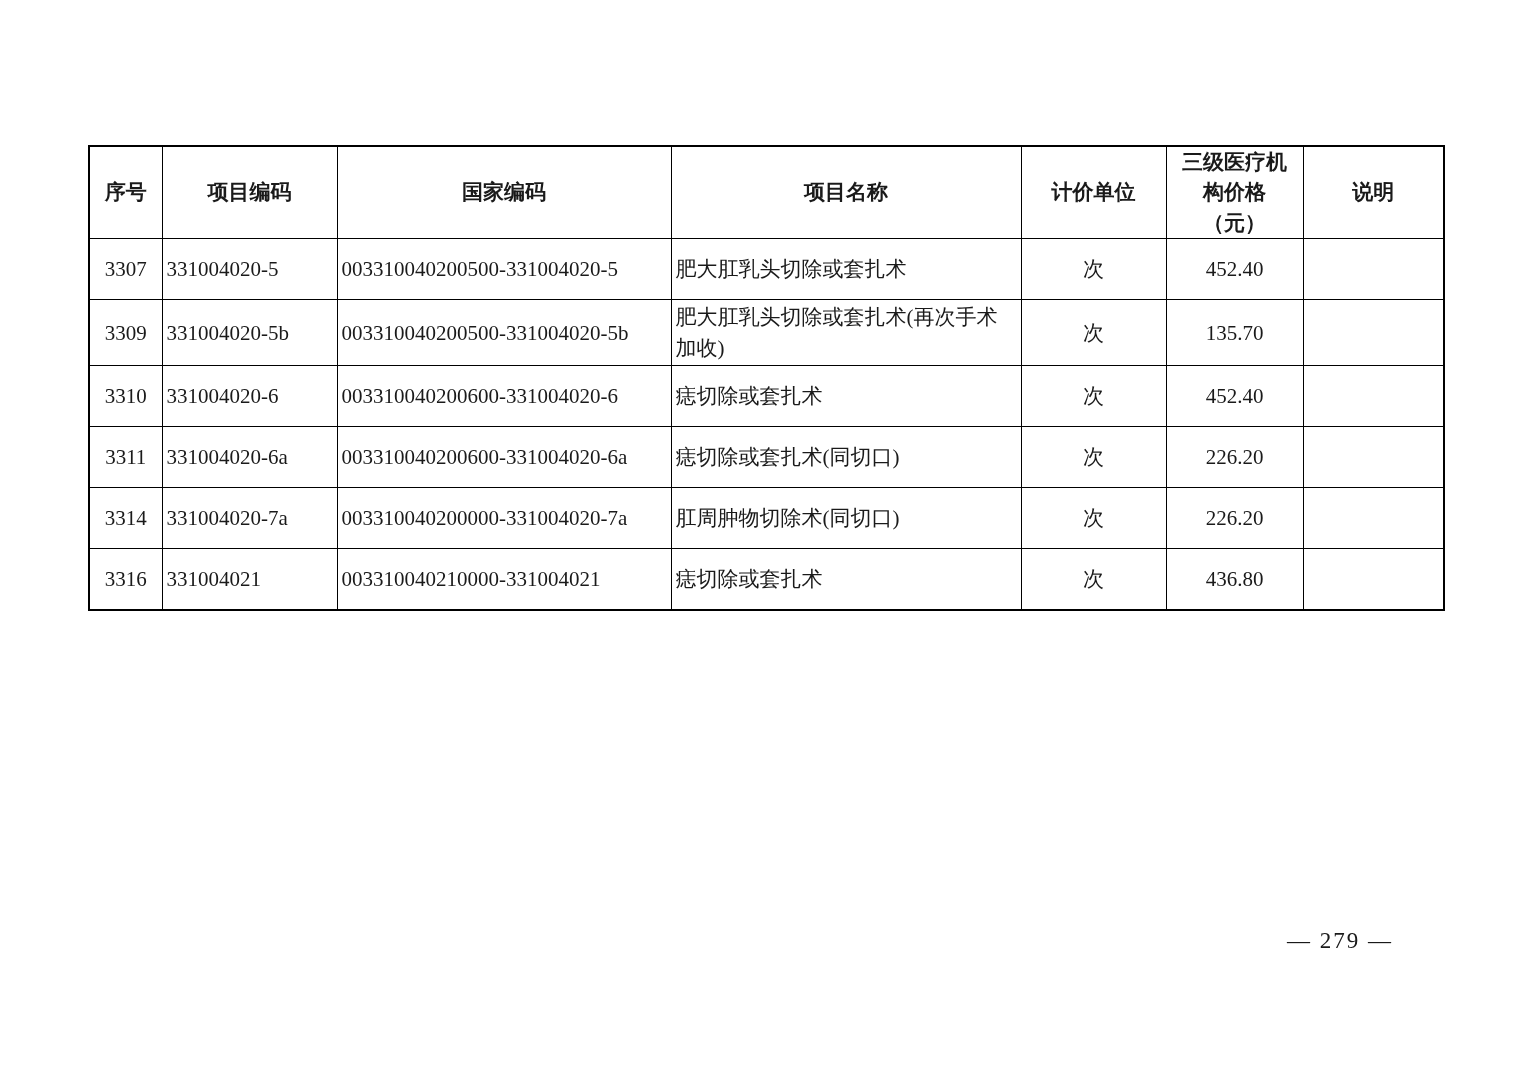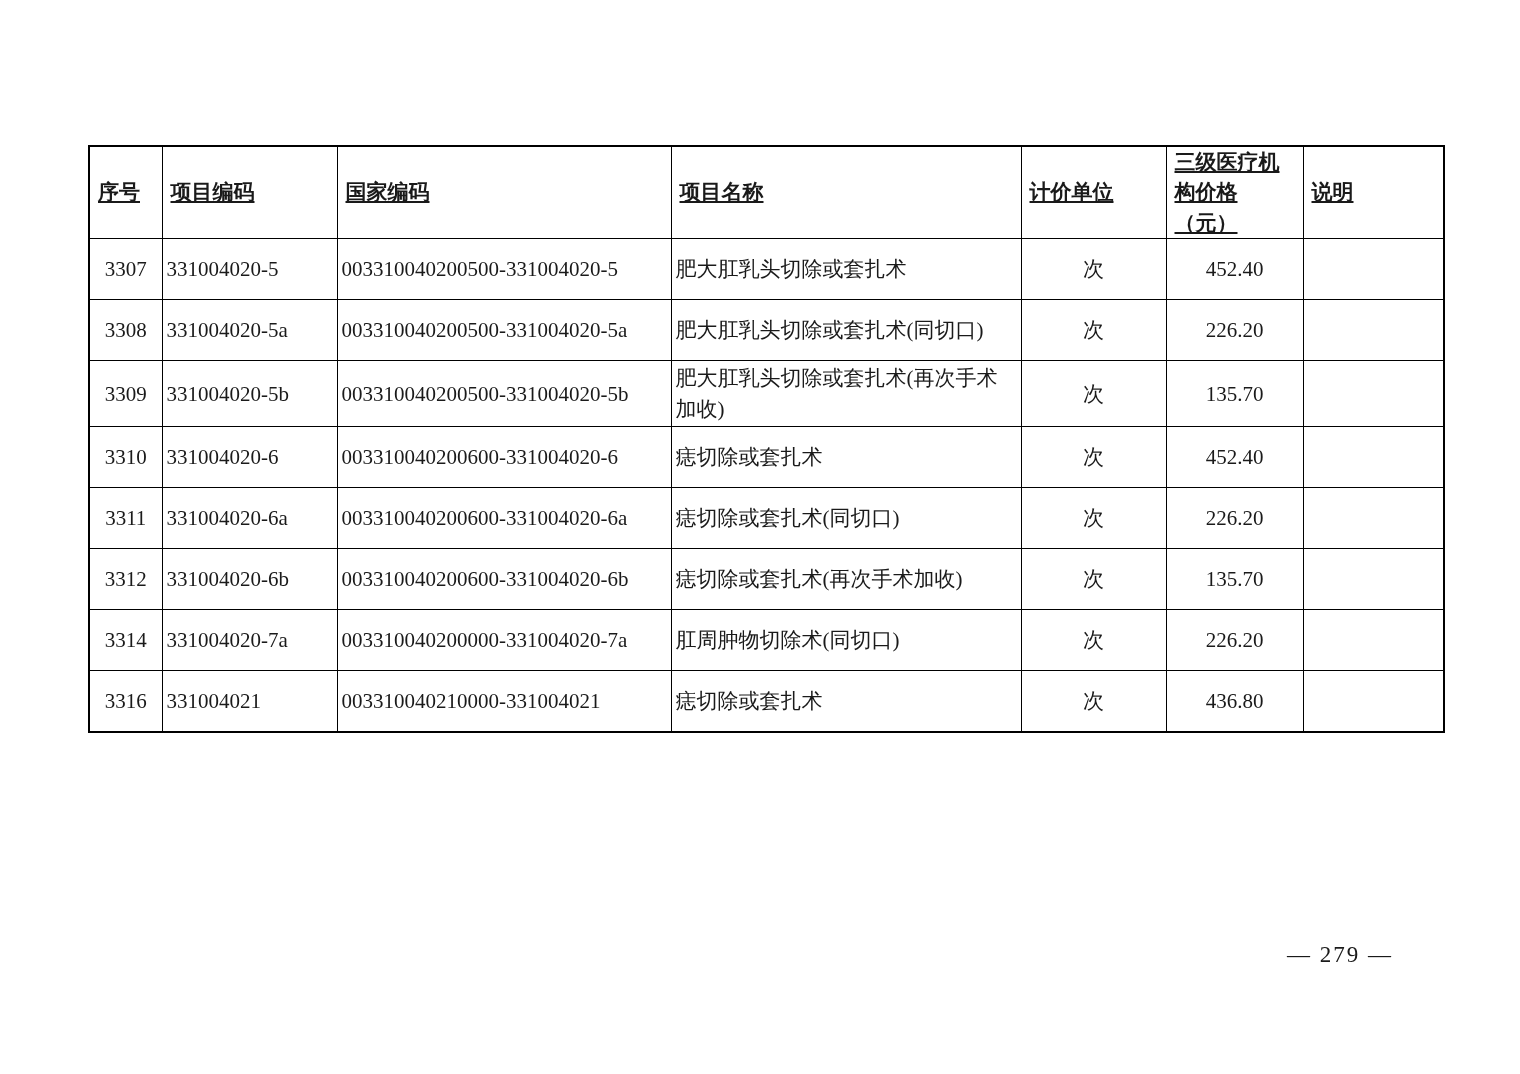--- a/index.html
+++ b/index.html
@@ -25,42 +25,40 @@
     border: 1px solid #000;
     overflow: hidden;
     vertical-align: middle;
   }
   .price-table th {
     font-family: "Liberation Sans", "DejaVu Sans", sans-serif;
     font-weight: bold;
     font-size: 21px;
     line-height: 1.45;
     height: 58px;
-    text-align: left;
+    text-align: center;
     padding: 0 8px;
-    text-decoration: underline;
   }
   .price-table td {
     font-size: 21px;
     line-height: 1.45;
     height: 56px;
     padding: 2px 4px;
   }
   td.c-center { text-align: center; }
   td.c-left { text-align: left; }
   .page-number {
     position: absolute;
     left: 1240px;
     top: 928px;
     width: 200px;
     text-align: center;
     font-size: 23px;
     letter-spacing: 2px;
     color: #1a1a1a;
-    margin-top: 14px;
   }
 </style>
 </head>
 <body>
 
 <div class="page">
 
   <table class="price-table">
     <colgroup>
       <col style="width:73px">
@@ -86,29 +84,20 @@
       <tr>
         <td class="c-center">3307</td>
         <td class="c-left">331004020-5</td>
         <td class="c-left">003310040200500-331004020-5</td>
         <td class="c-left">肥大肛乳头切除或套扎术</td>
         <td class="c-center">次</td>
         <td class="c-center">452.40</td>
         <td class="c-center"></td>
       </tr>
       <tr>
-        <td class="c-center">3308</td>
-        <td class="c-left">331004020-5a</td>
-        <td class="c-left">003310040200500-331004020-5a</td>
-        <td class="c-left">肥大肛乳头切除或套扎术(同切口)</td>
-        <td class="c-center">次</td>
-        <td class="c-center">226.20</td>
-        <td class="c-center"></td>
-      </tr>
-      <tr>
         <td class="c-center">3309</td>
         <td class="c-left">331004020-5b</td>
         <td class="c-left">003310040200500-331004020-5b</td>
         <td class="c-left">肥大肛乳头切除或套扎术(再次手术加收)</td>
         <td class="c-center">次</td>
         <td class="c-center">135.70</td>
         <td class="c-center"></td>
       </tr>
       <tr>
         <td class="c-center">3310</td>
@@ -119,29 +108,20 @@
         <td class="c-center">452.40</td>
         <td class="c-center"></td>
       </tr>
       <tr>
         <td class="c-center">3311</td>
         <td class="c-left">331004020-6a</td>
         <td class="c-left">003310040200600-331004020-6a</td>
         <td class="c-left">痣切除或套扎术(同切口)</td>
         <td class="c-center">次</td>
         <td class="c-center">226.20</td>
-        <td class="c-center"></td>
-      </tr>
-      <tr>
-        <td class="c-center">3312</td>
-        <td class="c-left">331004020-6b</td>
-        <td class="c-left">003310040200600-331004020-6b</td>
-        <td class="c-left">痣切除或套扎术(再次手术加收)</td>
-        <td class="c-center">次</td>
-        <td class="c-center">135.70</td>
         <td class="c-center"></td>
       </tr>
       <tr>
         <td class="c-center">3314</td>
         <td class="c-left">331004020-7a</td>
         <td class="c-left">003310040200000-331004020-7a</td>
         <td class="c-left">肛周肿物切除术(同切口)</td>
         <td class="c-center">次</td>
         <td class="c-center">226.20</td>
         <td class="c-center"></td>

